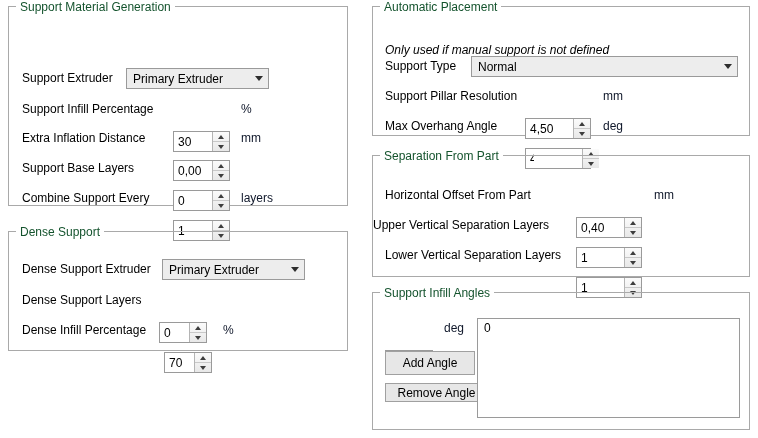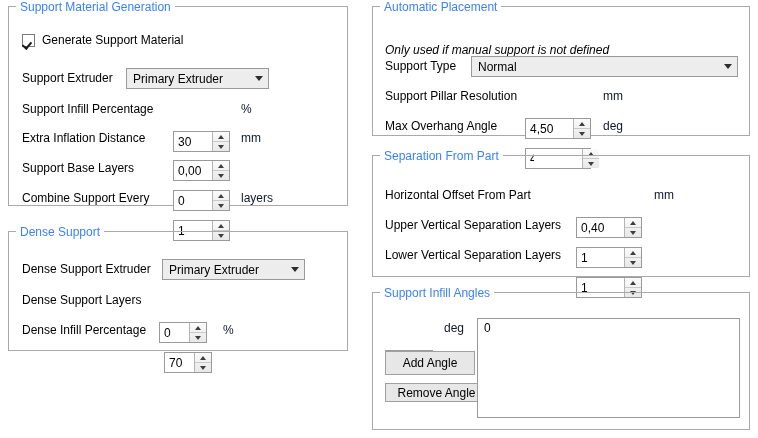--- a/index.html
+++ b/index.html
@@ -28,21 +28,21 @@
     border: 1px solid #a9a9a9;
     box-sizing: border-box;
   }
   .group > .legend {
     position: absolute;
     top: -7px;
     left: 7px;
     background: #ffffff;
     padding: 0 4px;
     font-size: 12px;
-    color: #3b82f6;
+    color: #14532d;
     white-space: nowrap;
   }
   
   .row {
     position: absolute;
     display: flex;
     align-items: center;
     height: 22px;
     white-space: nowrap;
   }
@@ -196,24 +196,20 @@
   }
 </style>
 </head>
 <body>
 
 <div class="page">
 
   <div class="group" style="left:8px; top:6px; width:340px; height:200px;">
     <span class="legend">Support Material Generation</span>
 
-    <div class="checkbox-wrap" style="left:13px; top:26px;">
-      <span class="checkbox checked"></span>
-      <span class="lbl">Generate Support Material</span>
-    </div>
 
     <div class="row" style="left:13px; top:60px;">
       <span class="lbl">Support Extruder</span>
     </div>
     <div class="combo" style="position:absolute; left:117px; top:61px; width:143px;">
       <span class="ctext">Primary Extruder</span>
       <span class="carrow">
           <i></i>
         </span>
     </div>
@@ -387,21 +383,21 @@
         <span class="b">
             <i class="arrow-up"></i>
           </span>
         <span class="b">
             <i class="arrow-dn"></i>
           </span>
       </span>
     </div>
     <span class="unit" style="position:absolute; left:275px; top:32px;">mm</span>
 
-    <div class="row" style="left:12px; top:58px;">
+    <div class="row" style="left:0; top:58px;">
       <span class="lbl">Upper Vertical Separation Layers</span>
     </div>
     <div class="spin" style="position:absolute; left:203px; top:59px; width:66px;">
       <span class="val">1</span>
       <span class="btns">
         <span class="b">
             <i class="arrow-up"></i>
           </span>
         <span class="b">
             <i class="arrow-dn"></i>

